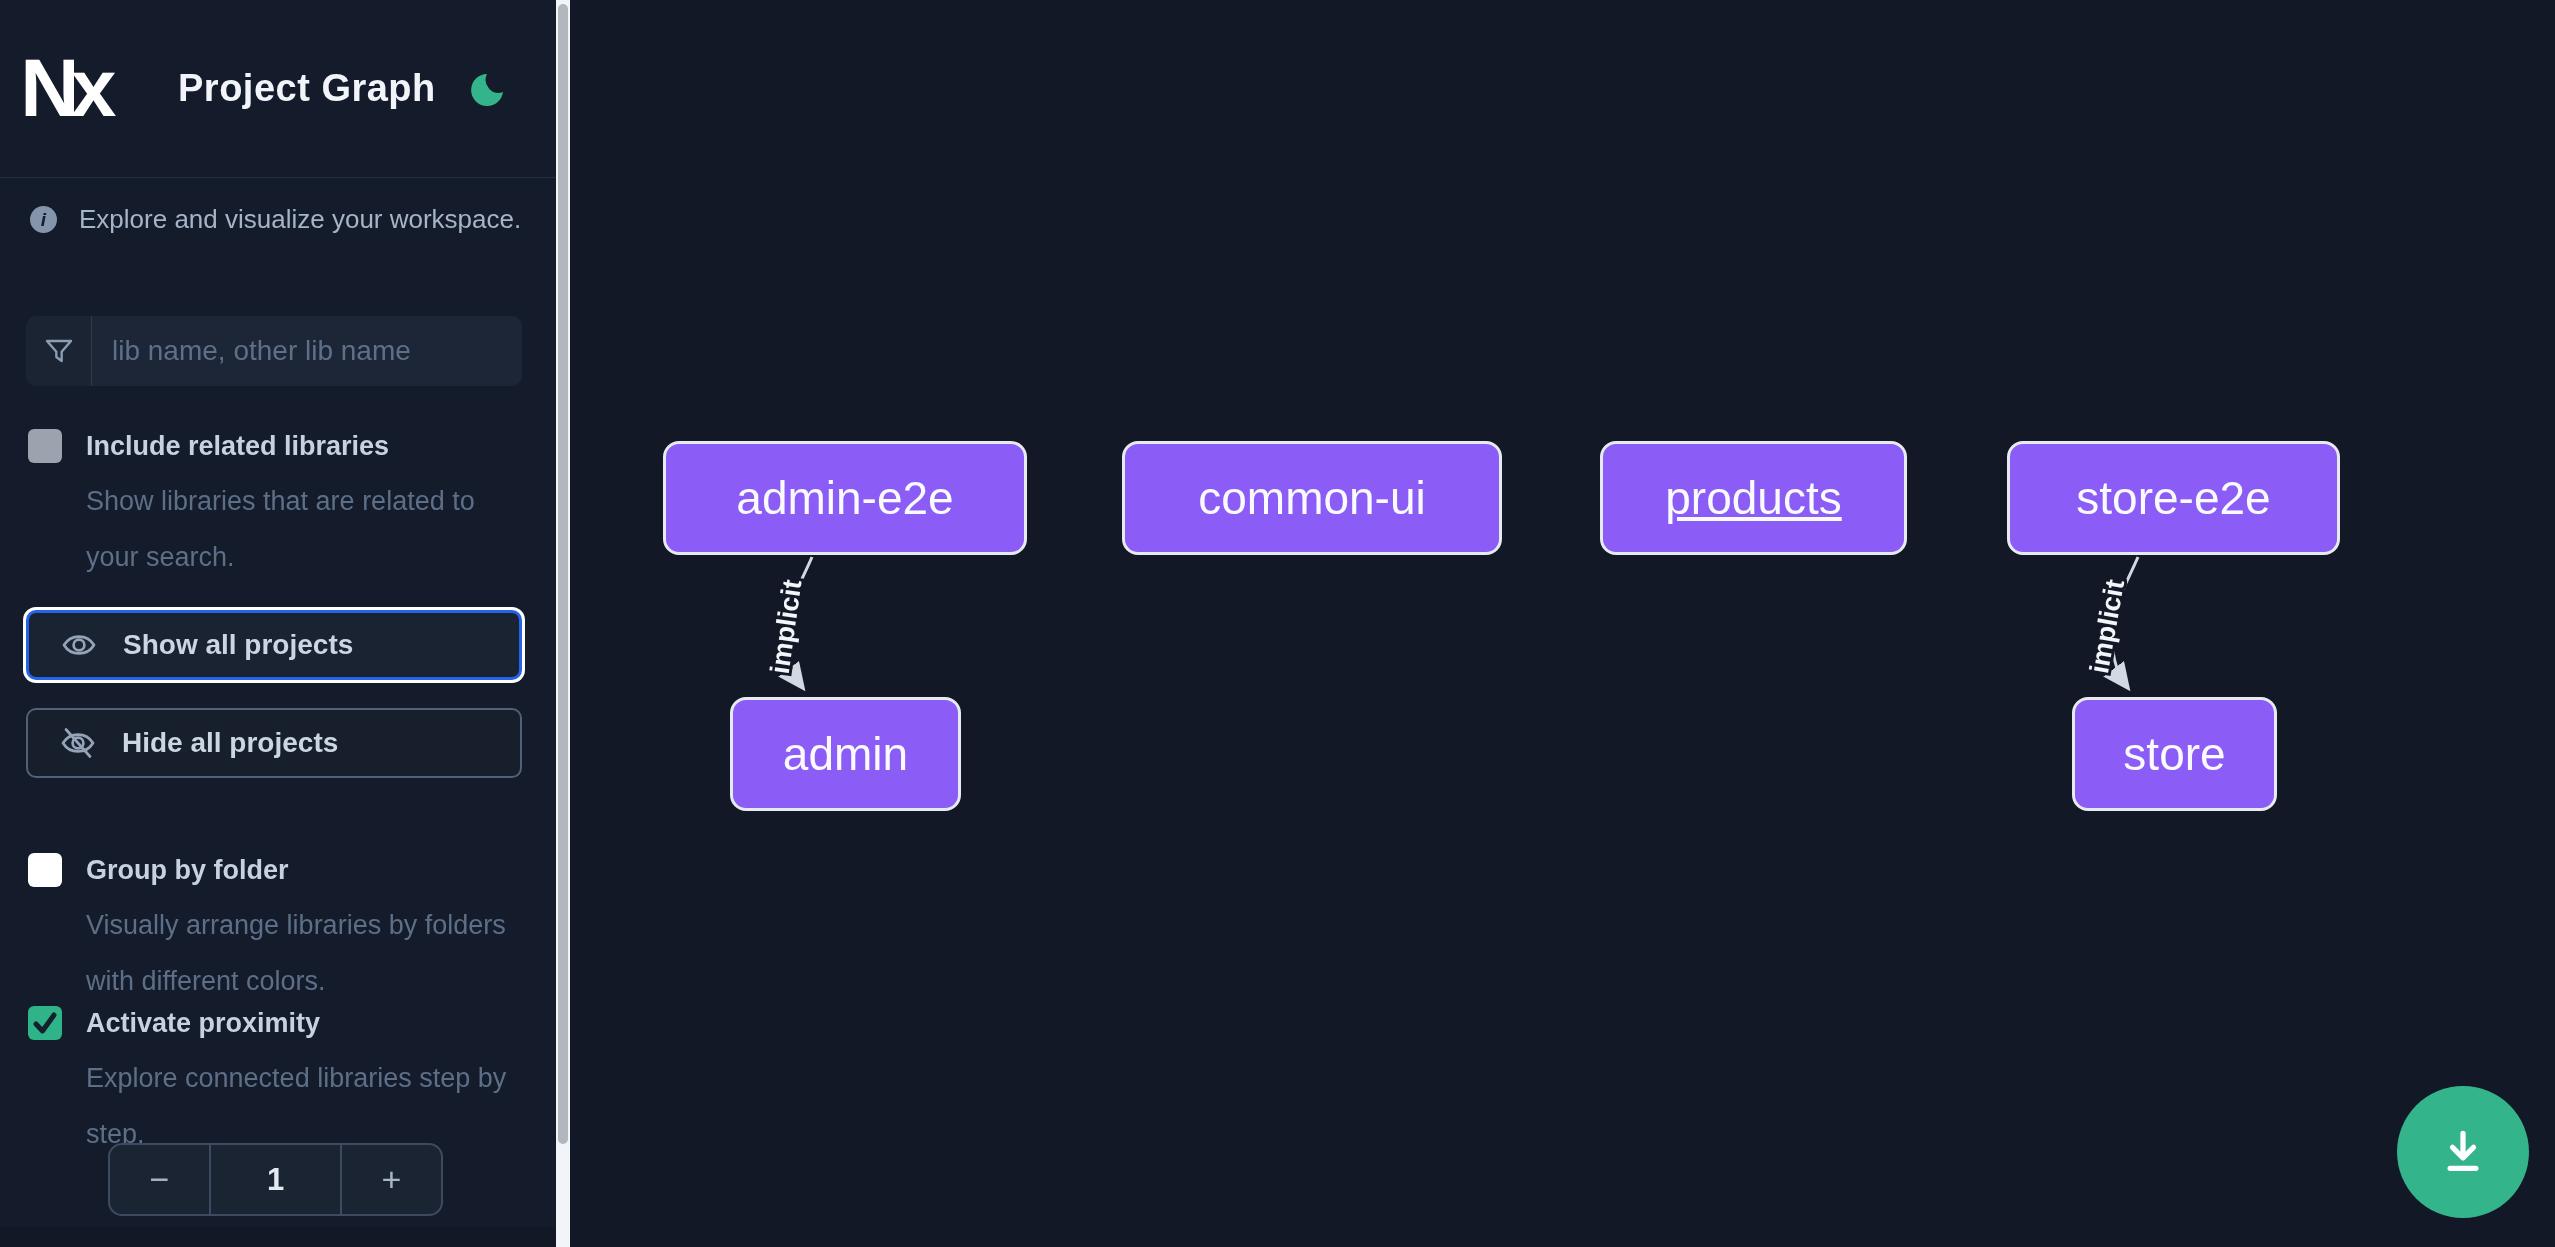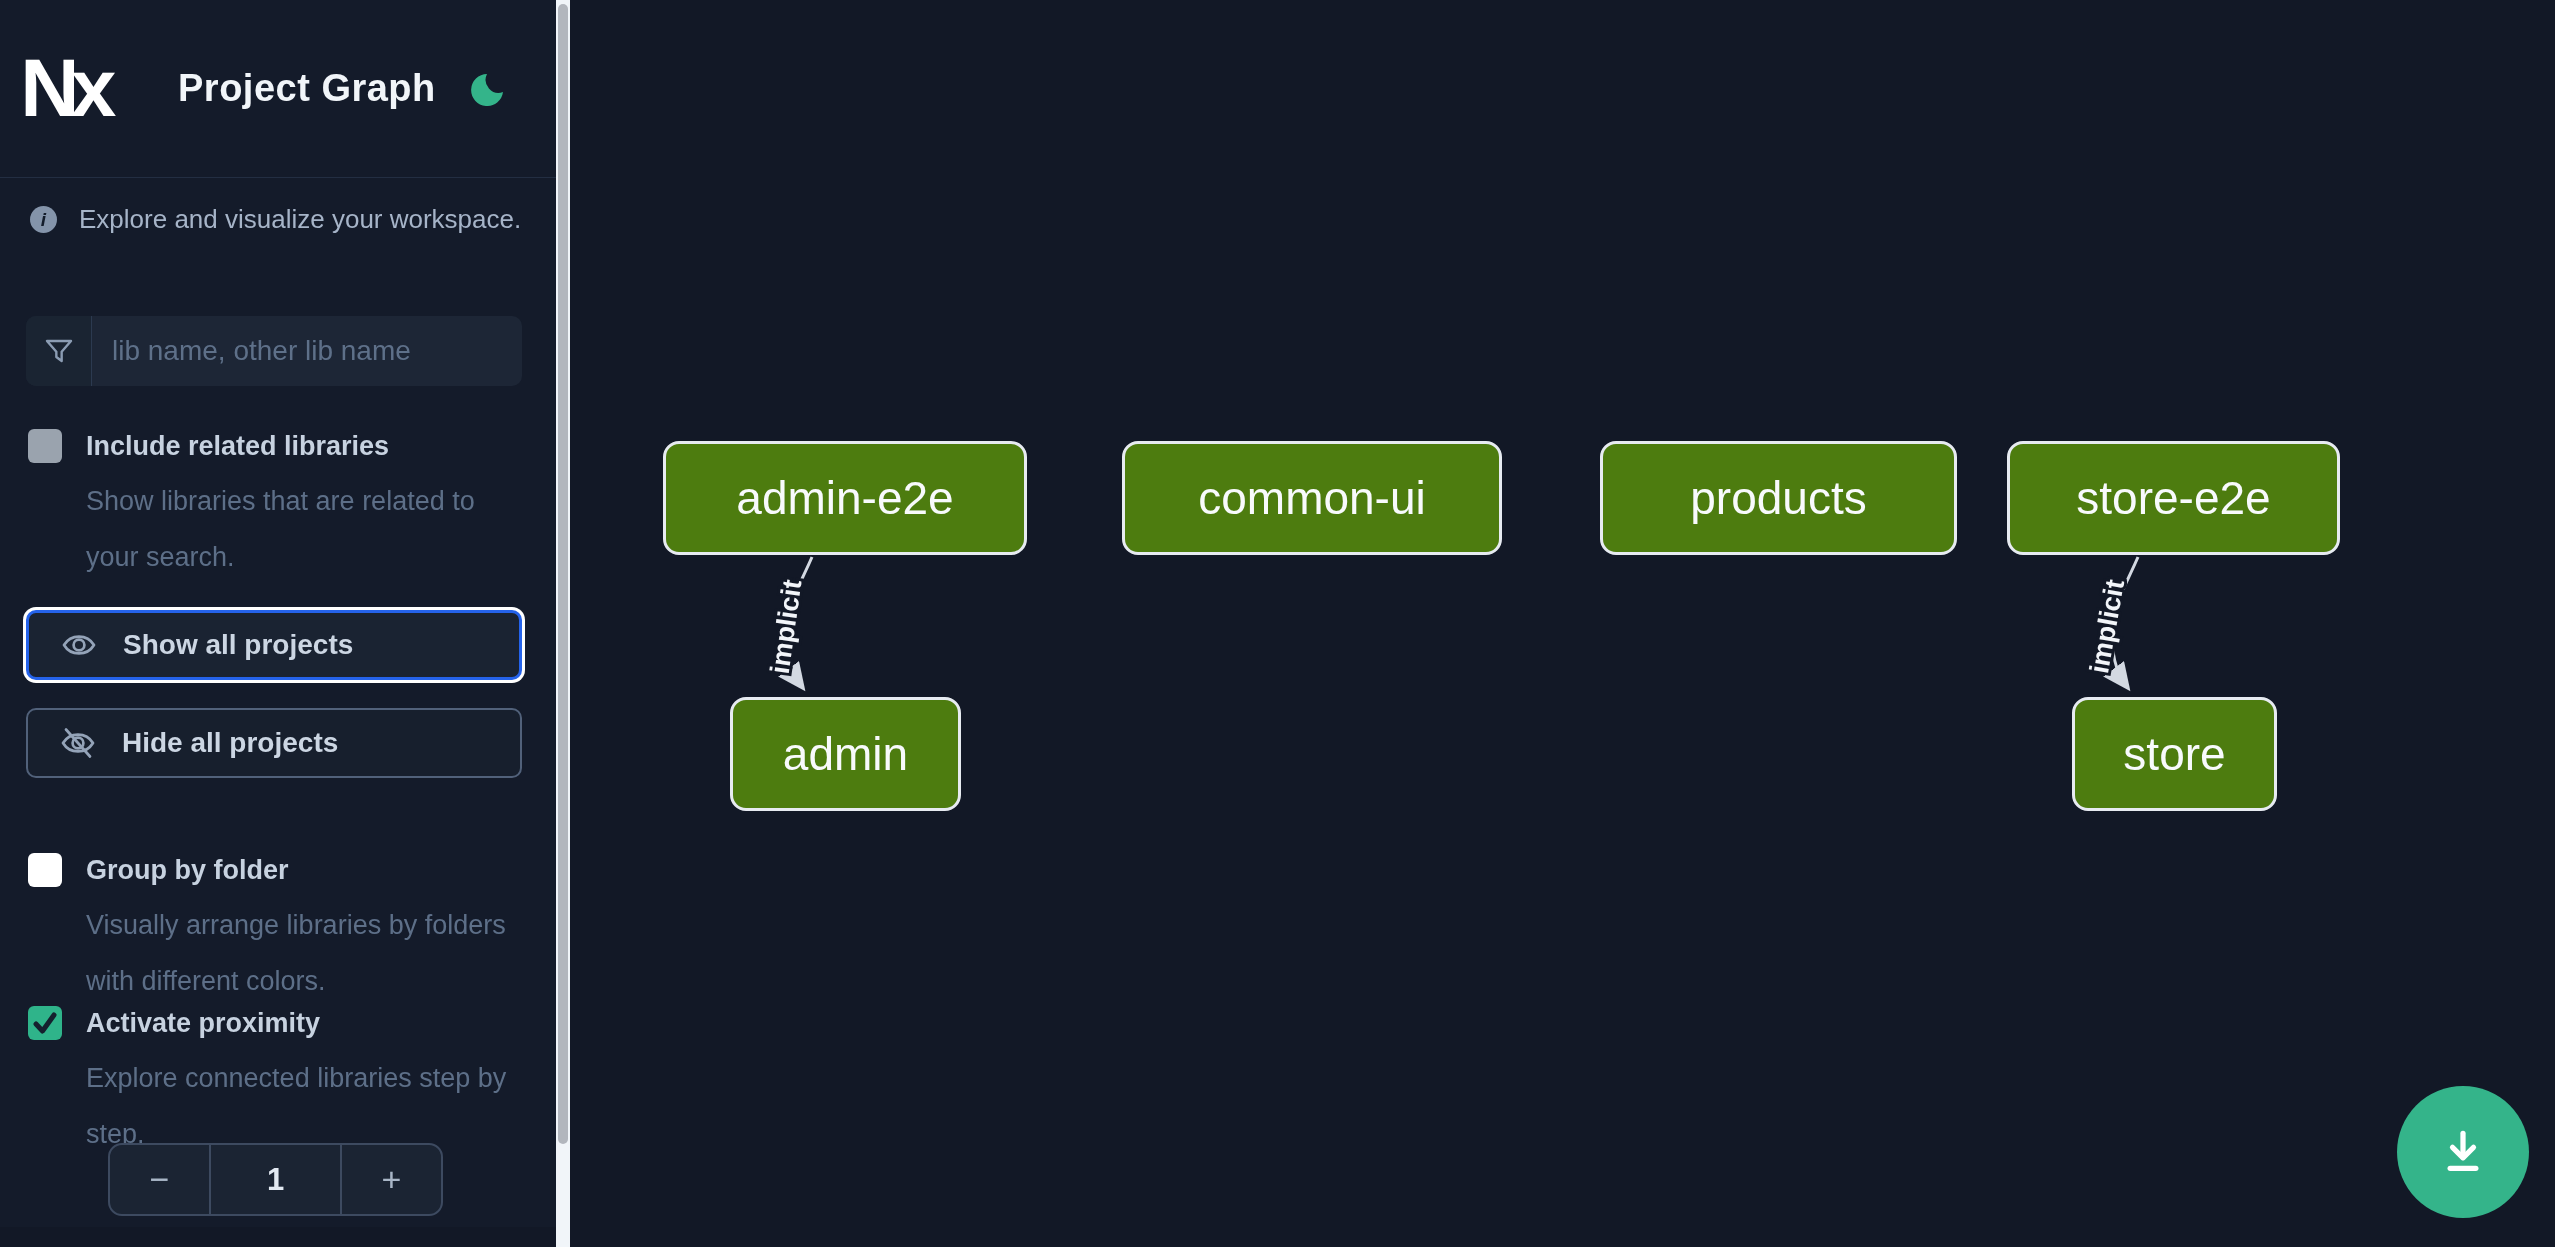--- a/index.html
+++ b/index.html
@@ -52,26 +52,26 @@
     border-left:2px solid #3d4a60; border-right:2px solid #3d4a60; }
 
   
   .divider-track { position:absolute; left:556px; top:0; width:14px; height:1247px; background:#f1f5f9; }
   .divider-thumb { position:absolute; left:558px; top:4px; width:10px; height:1140px;
     background:#b2b6bd; border-radius:5px; cursor:grab; }
 
   
   .canvas { position:absolute; left:570px; top:0; width:1985px; height:1247px; background:#121826; }
 
-  .node { position:absolute; background:#4d7c0f; border:3px solid #e7ebf1; border-radius:16px;
+  .node { position:absolute; background:#8b5cf6; border:3px solid #e7ebf1; border-radius:16px;
     display:flex; align-items:center; justify-content:center;
     color:#f8fafc; font-size:46px; cursor:pointer; }
   .n-admin-e2e { left:663px;  top:441px; width:364px; height:114px; }
   .n-common-ui { left:1122px; top:441px; width:380px; height:114px; }
-  .n-products  { left:1600px; top:441px; width:357px; height:114px; }
+  .n-products  { left:1600px; top:441px; width:307px; height:114px;text-decoration:underline; }
   .n-store-e2e { left:2007px; top:441px; width:333px; height:114px; }
   .n-admin     { left:730px;  top:697px; width:231px; height:114px; }
   .n-store     { left:2072px; top:697px; width:205px; height:114px; }
 
   .edges-svg { position:absolute; left:0; top:0; width:2555px; height:1247px; pointer-events:none; }
   .edge-path { fill:none; stroke:#d3d9e2; stroke-width:3px; }
   .edge-label { font-family:"Liberation Sans", sans-serif; font-size:27px; font-weight:600;
     fill:#f2f5f9; stroke:#121826; stroke-width:6px; paint-order:stroke; text-anchor:middle; }
 
   .fab { position:absolute; left:2397px; top:1086px; width:132px; height:132px; border-radius:50%;

